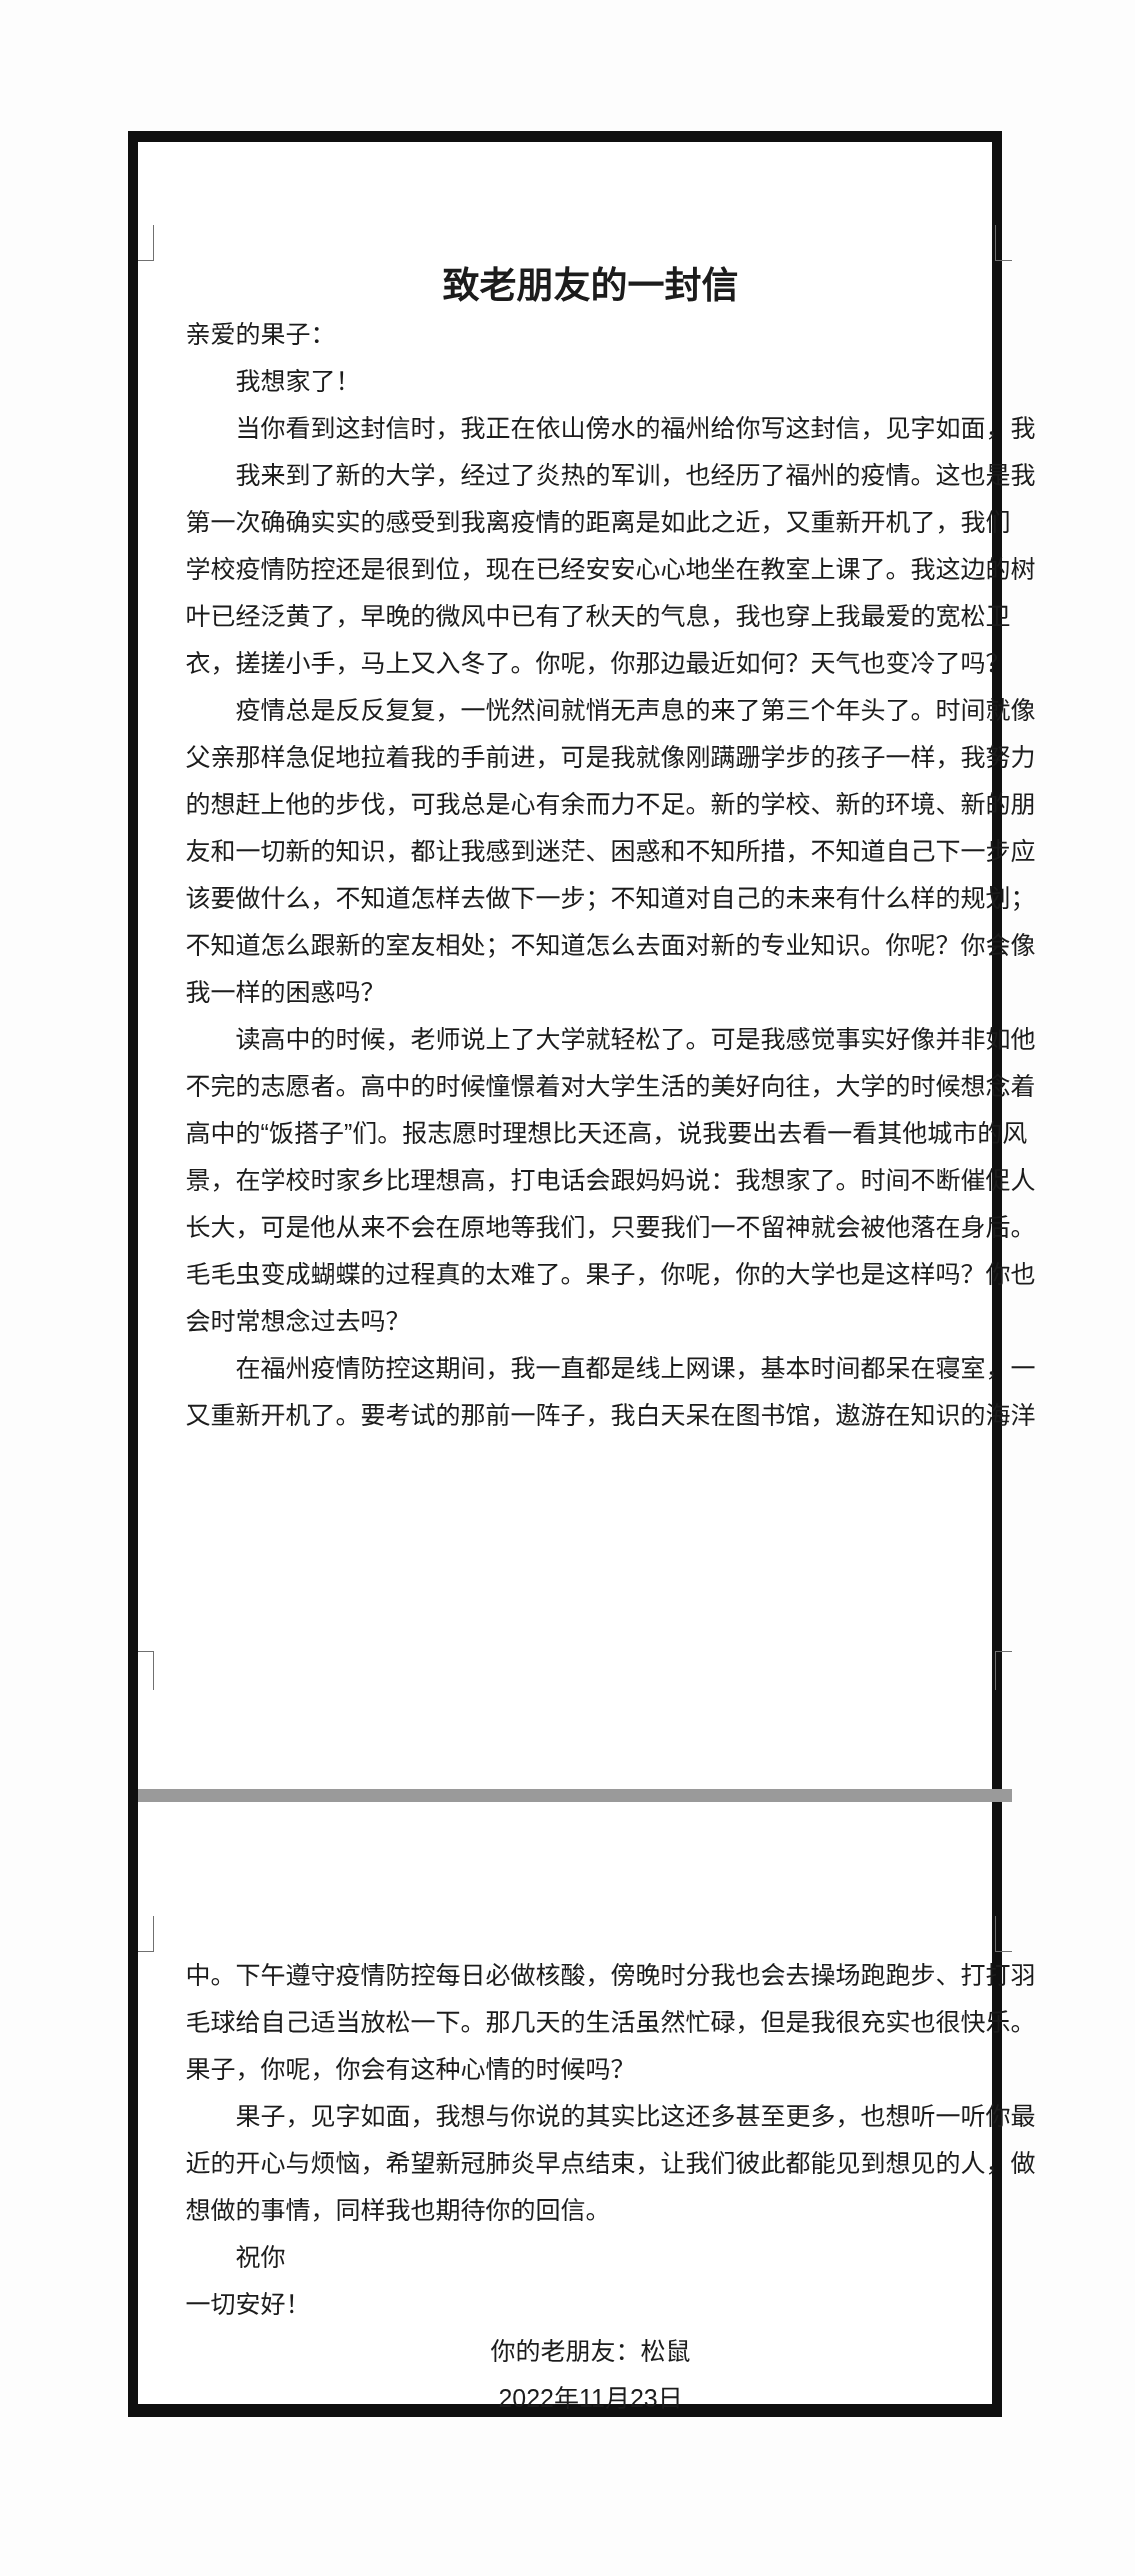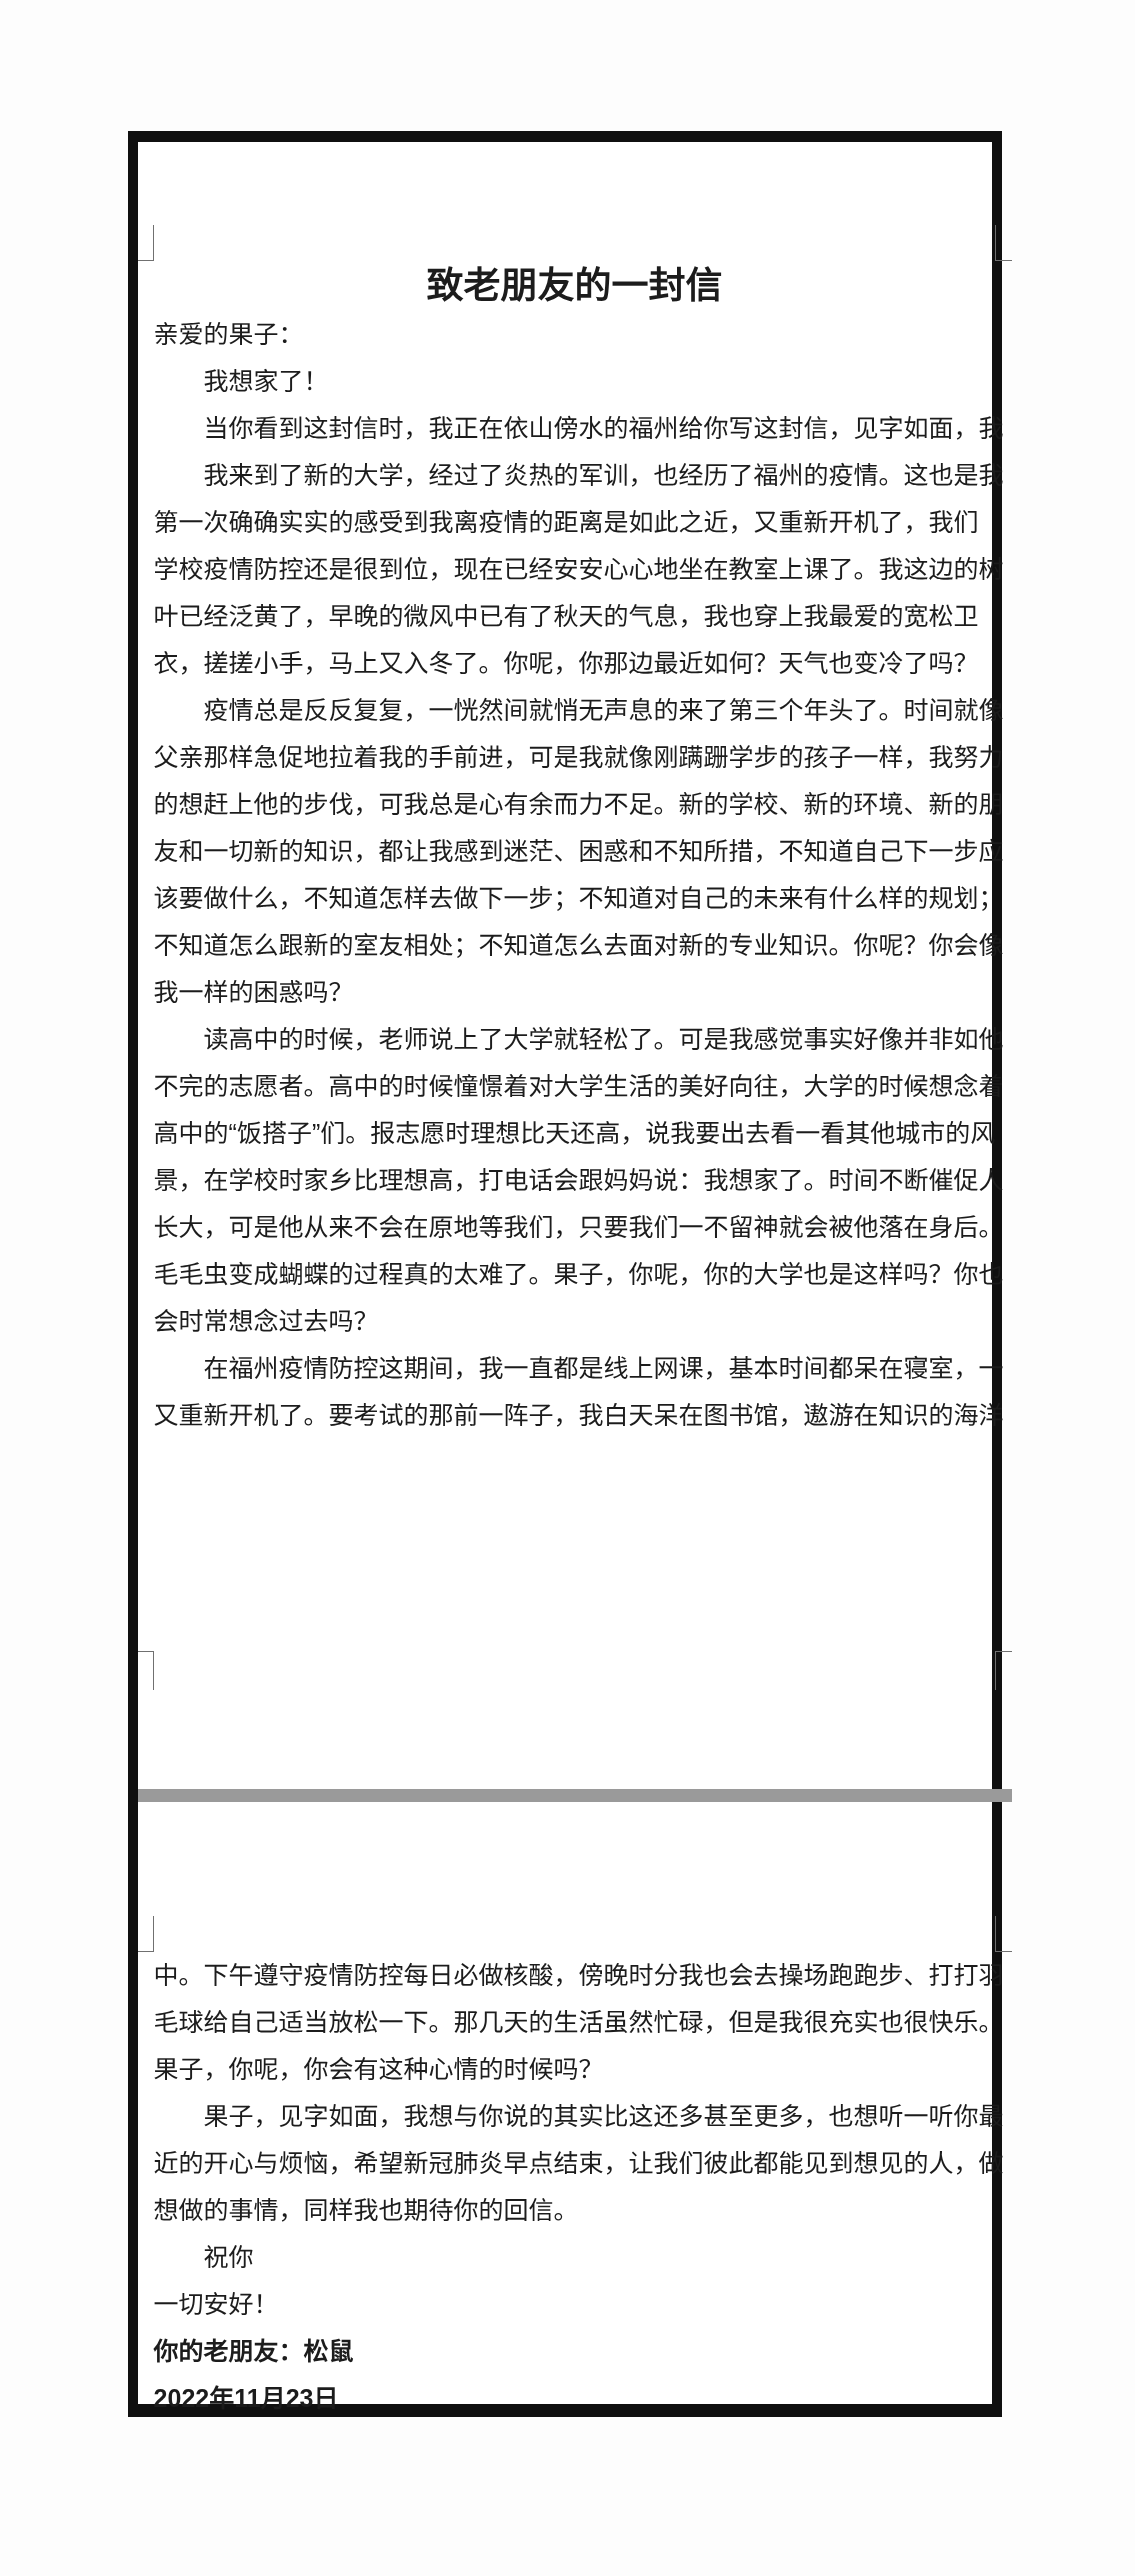--- a/index.html
+++ b/index.html
@@ -12,24 +12,24 @@
   .canvas{position:relative;width:1135px;height:2576px;background:var(--canvas);overflow:hidden;}
   .frame{
     position:absolute;left:128px;top:131px;width:874px;height:2286px;
     background:var(--paper);
     border-style:solid;border-color:var(--frame);
     border-width:11px 10px 13px 10px;
   }
   .textblock{position:absolute;color:var(--text);}
   #page1-text{left:15.6px;top:118px;width:842px;}
   #page2-text{left:15.6px;top:1810px;width:842px;}
-  .line{height:47px;line-height:47px;font-size:25px;font-weight:500;white-space:nowrap;letter-spacing:0;}
+  .line{height:47px;line-height:47px;font-size:25px;font-weight:500;white-space:nowrap;letter-spacing:0;margin-left:32px;}
   .line.title{height:51px;line-height:51px;font-size:37px;font-weight:700;text-align:center;}
   .line.indent{text-indent:50px;}
-  .line.right{text-align:left;font-weight:bold;}
+  .line.right{text-align:center;}
   .divider{position:absolute;left:0;top:1647px;width:874px;height:13px;background:var(--divider);}
   .mark{position:absolute;}
   .mark.tl{border-right:0.9px solid var(--mark);border-bottom:0.9px solid var(--mark);}
   .mark.tr{border-left:0.9px solid var(--mark);border-bottom:0.9px solid var(--mark);}
   .mark.bl{border-right:0.9px solid var(--mark);border-top:0.9px solid var(--mark);}
   .mark.br{border-left:0.9px solid var(--mark);border-top:0.9px solid var(--mark);}
   #m1tl{left:0;top:83px;width:15.6px;height:36px;}
   #m1tr{left:857px;top:83px;width:16.5px;height:36px;}
   #m1bl{left:0;top:1509px;width:15.6px;height:39px;}
   #m1br{left:857px;top:1509px;width:16.5px;height:39px;}

